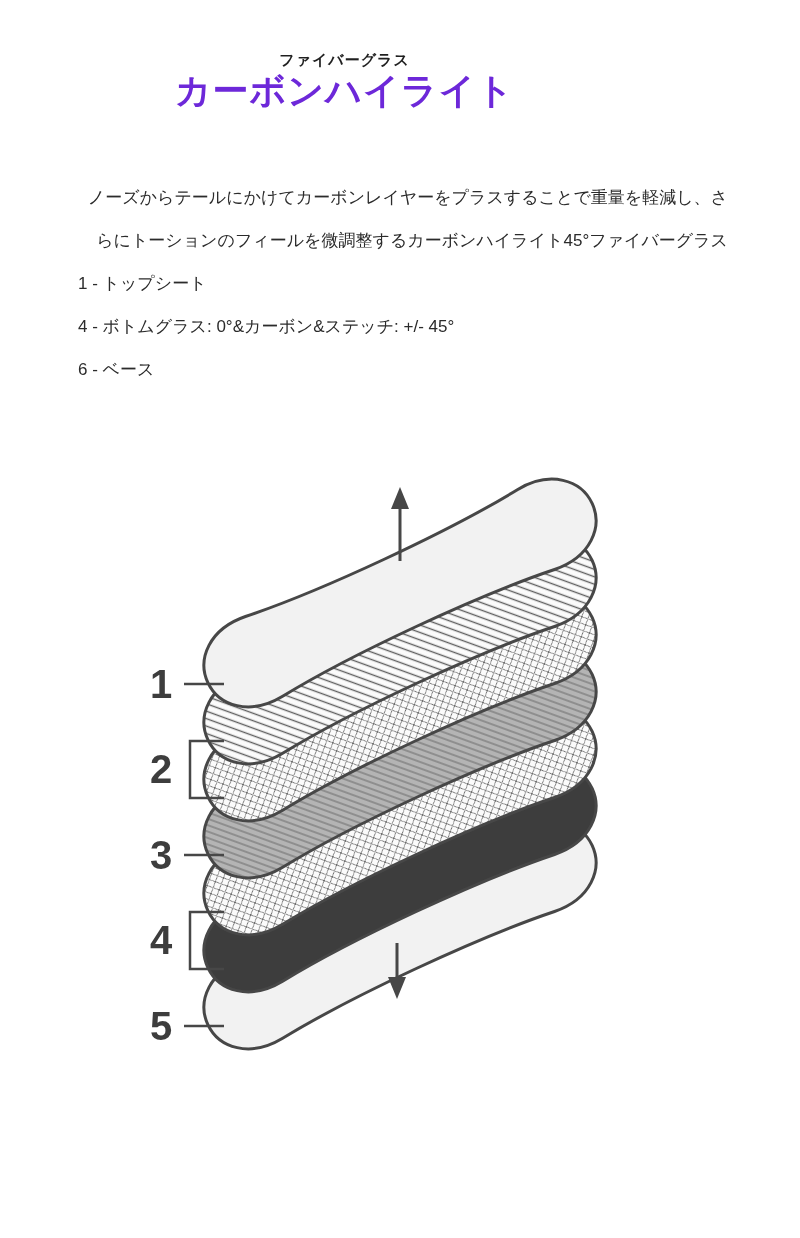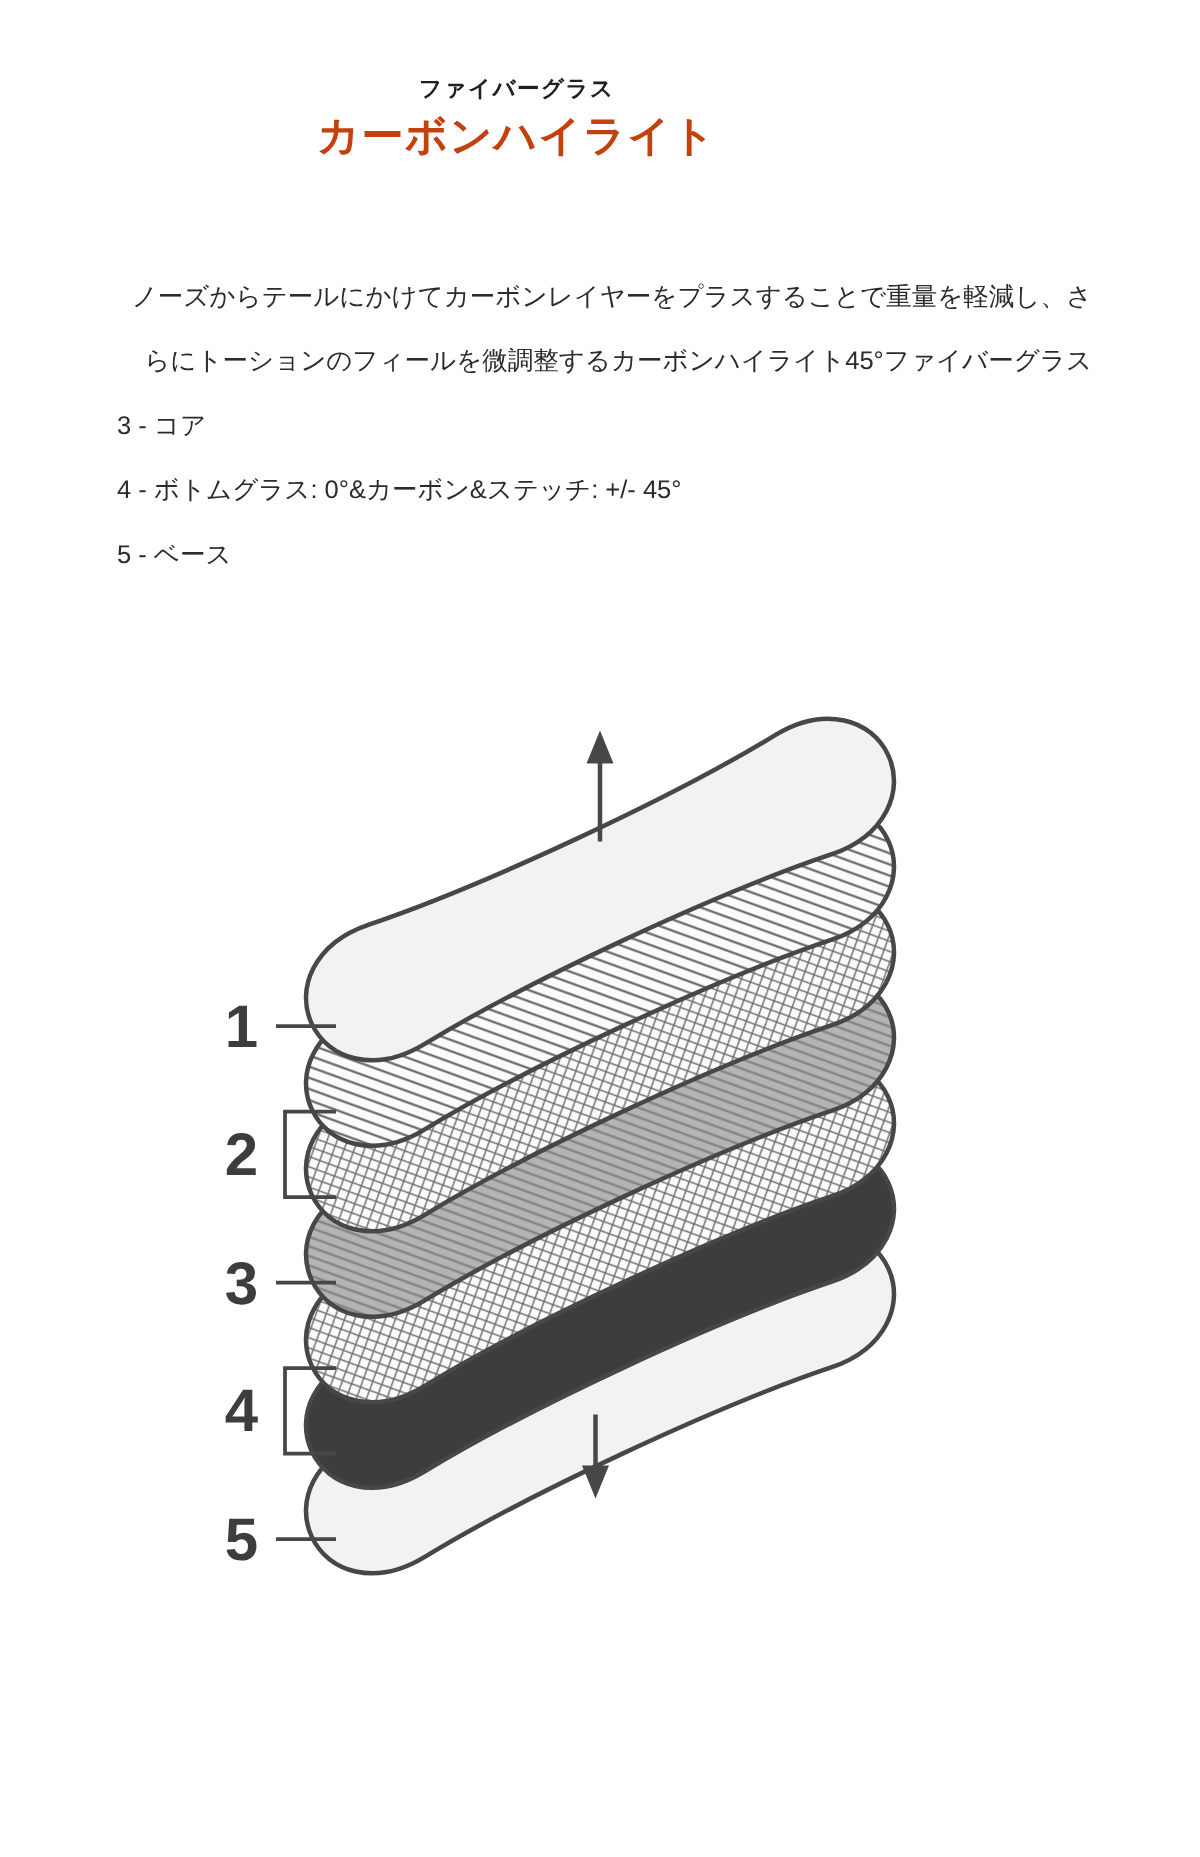--- a/index.html
+++ b/index.html
@@ -21,25 +21,25 @@
     color: #1f1f1f;
   }
   .header .subtitle {
     font-size: 15px;
     font-weight: bold;
     line-height: 20px;
     letter-spacing: 1px;
   }
   .header .title {
     margin: 0;
-    font-size: 28px;
+    font-size: 36px;
     font-weight: bold;
     line-height: 42px;
     letter-spacing: 1px;
-    color: #c2410c;
+    color: #6d28d9;
   }
 
   .text-block {
     margin: 64px 0 0 78px;
     width: 660px;
     color: #2b2b2b;
   }
   .desc {
     margin: 0;
     width: 650px;
@@ -89,23 +89,23 @@
 <div class="page">
 
   <div class="header">
     <div class="subtitle">ファイバーグラス</div>
     <h1 class="title">カーボンハイライト</h1>
   </div>
 
   <div class="text-block">
     <p class="desc">ノーズからテールにかけてカーボンレイヤーをプラスすることで重量を軽減し、さらにトーションのフィールを微調整するカーボンハイライト45°ファイバーグラス</p>
     <ul class="layer-list">
-      <li>3 - コア</li>
+      <li>1 - トップシート</li>
       <li>4 - ボトムグラス: 0°&amp;カーボン&amp;ステッチ: +/- 45°</li>
-      <li>5 - ベース</li>
+      <li>6 - ベース</li>
     </ul>
   </div>
 
   <div class="diagram-wrap">
     <svg width="800" height="700" viewBox="0 0 800 700" xmlns="http://www.w3.org/2000/svg">
       <defs>
         <path id="board" d="M 70,6
                  C 150,15 290,15 370,6
                  C 408,2 432,24 432,50
                  C 432,76 408,98 370,94

